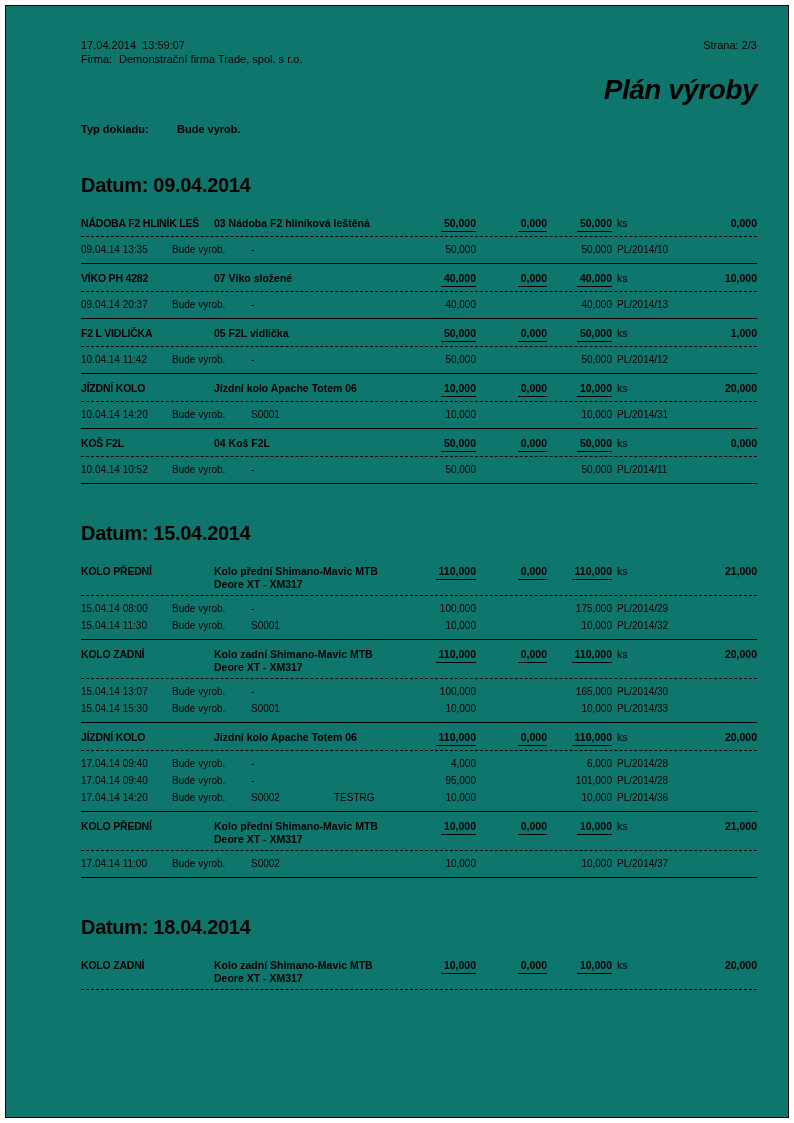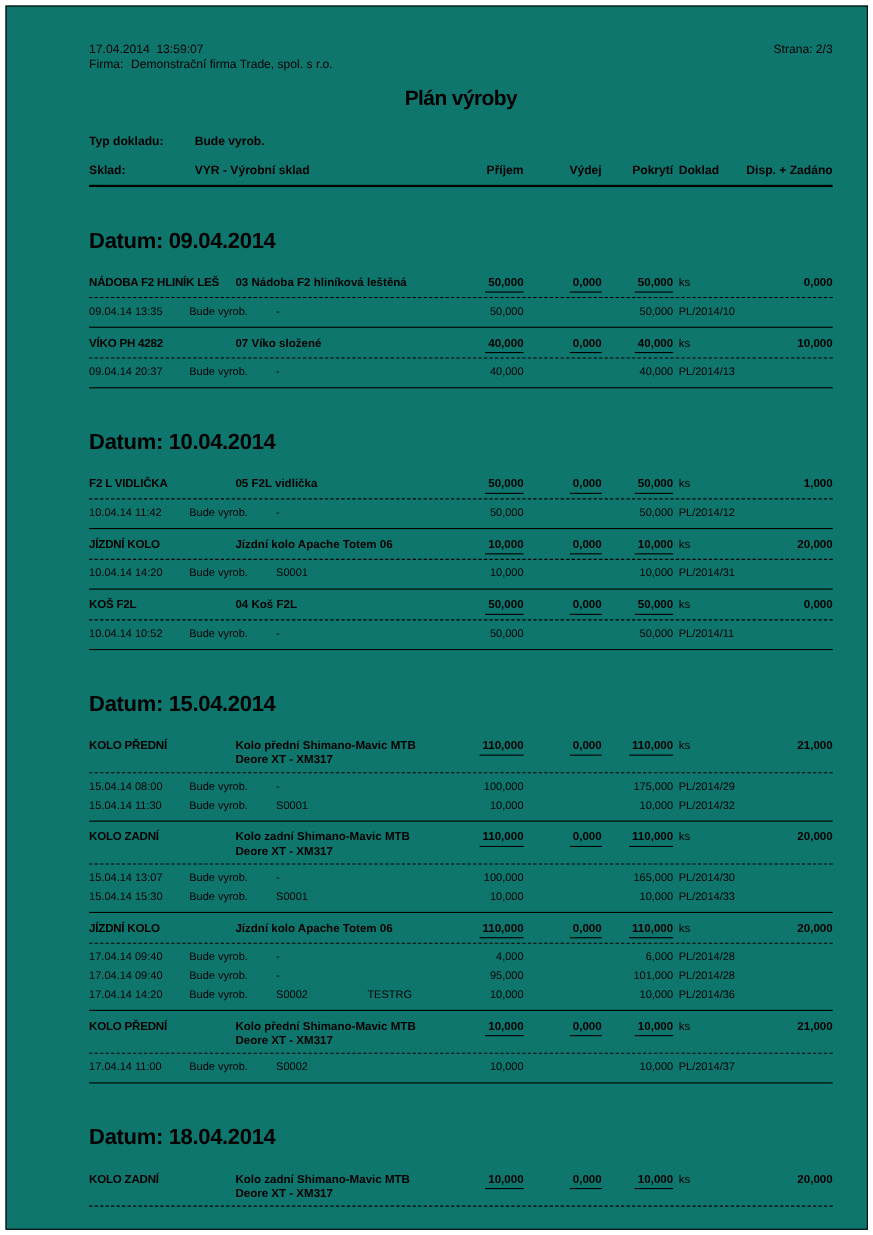--- a/index.html
+++ b/index.html
@@ -11,21 +11,21 @@
   .page-frame{
     position:absolute;top:5px;left:5px;right:5px;bottom:5px;
     border:1.5px solid #000;box-sizing:border-box;overflow:hidden;background:#0f766e;
   }
   .content{margin:32px 31px 0 75px;}
 
   
   .meta-row{display:flex;justify-content:space-between;font-size:11px;line-height:14px;white-space:pre;}
   .firma-row{font-size:11px;line-height:14px;}
   .firma-row .k{display:inline-block;width:35px;}
-  .report-title{text-align:center;font-size:19px;font-weight:bold;line-height:32px;margin-top:8px;letter-spacing:-0.5px;}
+  .report-title{text-align:right;font-size:28px;font-weight:bold;line-height:32px;margin-top:8px;letter-spacing:-0.5px;font-style:italic;}
 
   .kv-row{display:flex;font-size:11px;font-weight:bold;line-height:14px;margin-top:16px;}
   .kv-row .k{width:96px;flex:none;}
 
   .cols-row{
     display:grid;grid-template-columns:96px 217px 82px 71px 65px 5px 45px 1fr;
     font-size:11px;font-weight:bold;line-height:14px;
     margin-top:12px;padding-bottom:6px;border-bottom:2px solid #000;
   }
   .num{text-align:right;white-space:nowrap;}
@@ -69,30 +69,20 @@
       <span>Demonstrační firma Trade, spol. s r.o.</span>
     </div>
 
     <div class="report-title">Plán výroby</div>
 
     <div class="kv-row">
       <span class="k">Typ dokladu:</span>
       <span>Bude vyrob.</span>
     </div>
 
-    <div class="cols-row">
-      <div>Sklad:</div>
-      <div>VYR - Výrobní sklad</div>
-      <div class="num">Příjem</div>
-      <div class="num">Výdej</div>
-      <div class="num">Pokrytí</div>
-      <div></div>
-      <div>Doklad</div>
-      <div class="num">Disp. + Zadáno</div>
-    </div>
 
     <div>
   <div class="section">
     <div class="section-heading">Datum: 09.04.2014</div>
     <div>
   <div class="item closed">
     <div class="head-row">
       <div class="cell code">NÁDOBA F2 HLINÍK LEŠ</div>
       <div class="cell name">03 Nádoba F2 hliníková leštěná</div>
       <div class="num"><span class="u">50,000</span></div>
@@ -141,21 +131,20 @@
     <div></div>
     <div>PL/2014/13</div>
     <div></div>
   </div>
 </div>
   </div>
 </div>
   </div>
 
   <div class="section">
-    <div class="section-heading">Datum: 10.04.2014</div>
     <div>
   <div class="item closed">
     <div class="head-row">
       <div class="cell code">F2 L VIDLIČKA</div>
       <div class="cell name">05 F2L vidlička</div>
       <div class="num"><span class="u">50,000</span></div>
       <div class="num"><span class="u">0,000</span></div>
       <div class="num"><span class="u">50,000</span></div>
       <div></div>
       <div class="unit">ks</div>

